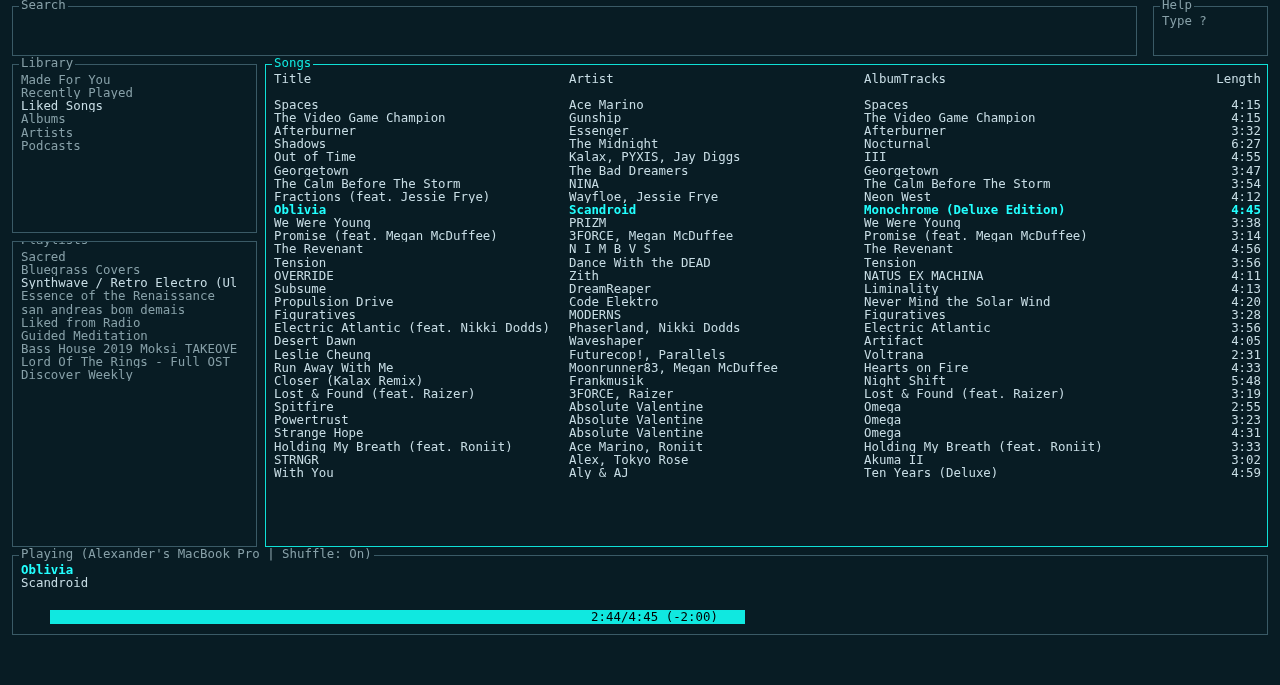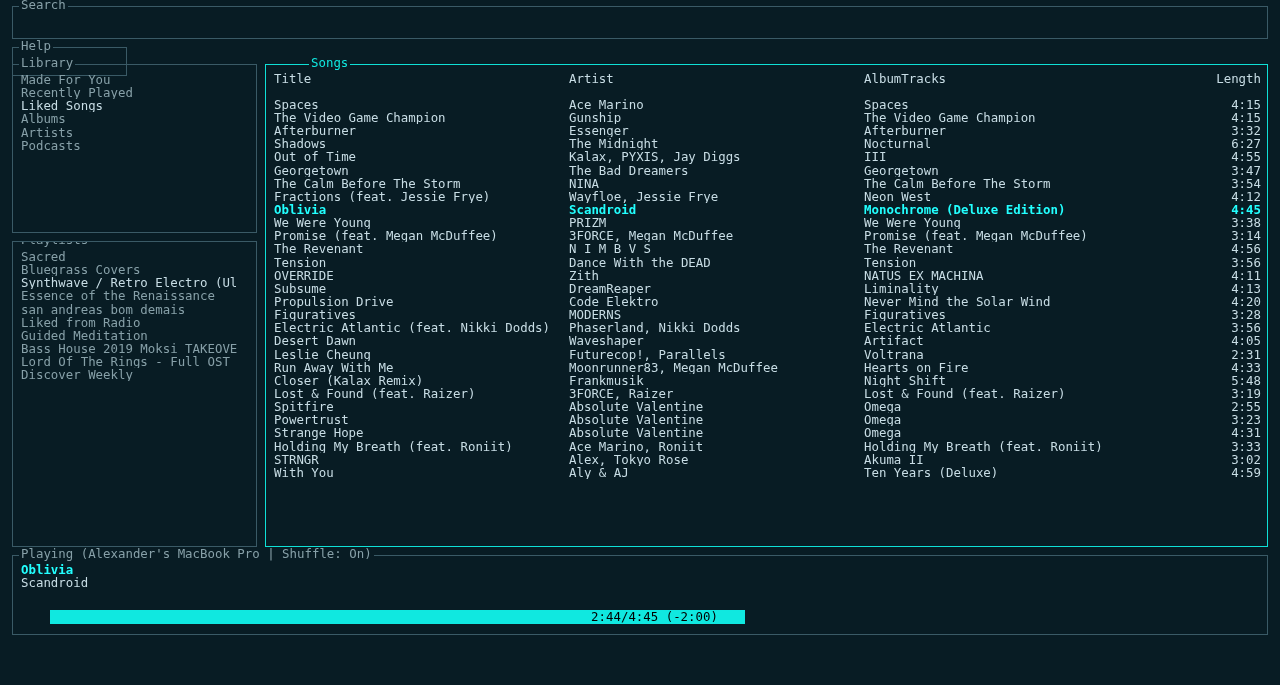--- a/index.html
+++ b/index.html
@@ -31,22 +31,22 @@
   .box.active{border-color:var(--border-active);}
   .box-title{
     position:absolute;
     top:-8px;left:6px;
     background:var(--bg);
     padding:0 2px;
     color:var(--fg);
     font-weight:normal;
     white-space:nowrap;
   }
-  .box.active .box-title{color:var(--accent);margin-left:37px;}
-  .row-top{display:flex;gap:8px;height:50px;flex-direction:column;}
+  .box.active .box-title{color:var(--accent);}
+  .row-top{display:flex;gap:16px;height:50px;}
   .search-box{flex:1;}
   .help-box{width:115px;}
   .help-text{color:var(--fg);}
   .row-main{display:flex;gap:8px;margin-top:8px;height:483px;}
   .col-left{width:245px;display:flex;flex-direction:column;gap:8px;}
   .library-box{height:169px;}
   .playlists-box{flex:1;overflow:hidden;}
   .songs-box{flex:1;padding:8px 6px 6px 8px;}
   .list{line-height:1.06;}
   .list div{white-space:nowrap;overflow:hidden;text-overflow:clip;color:var(--fg);cursor:default;}

